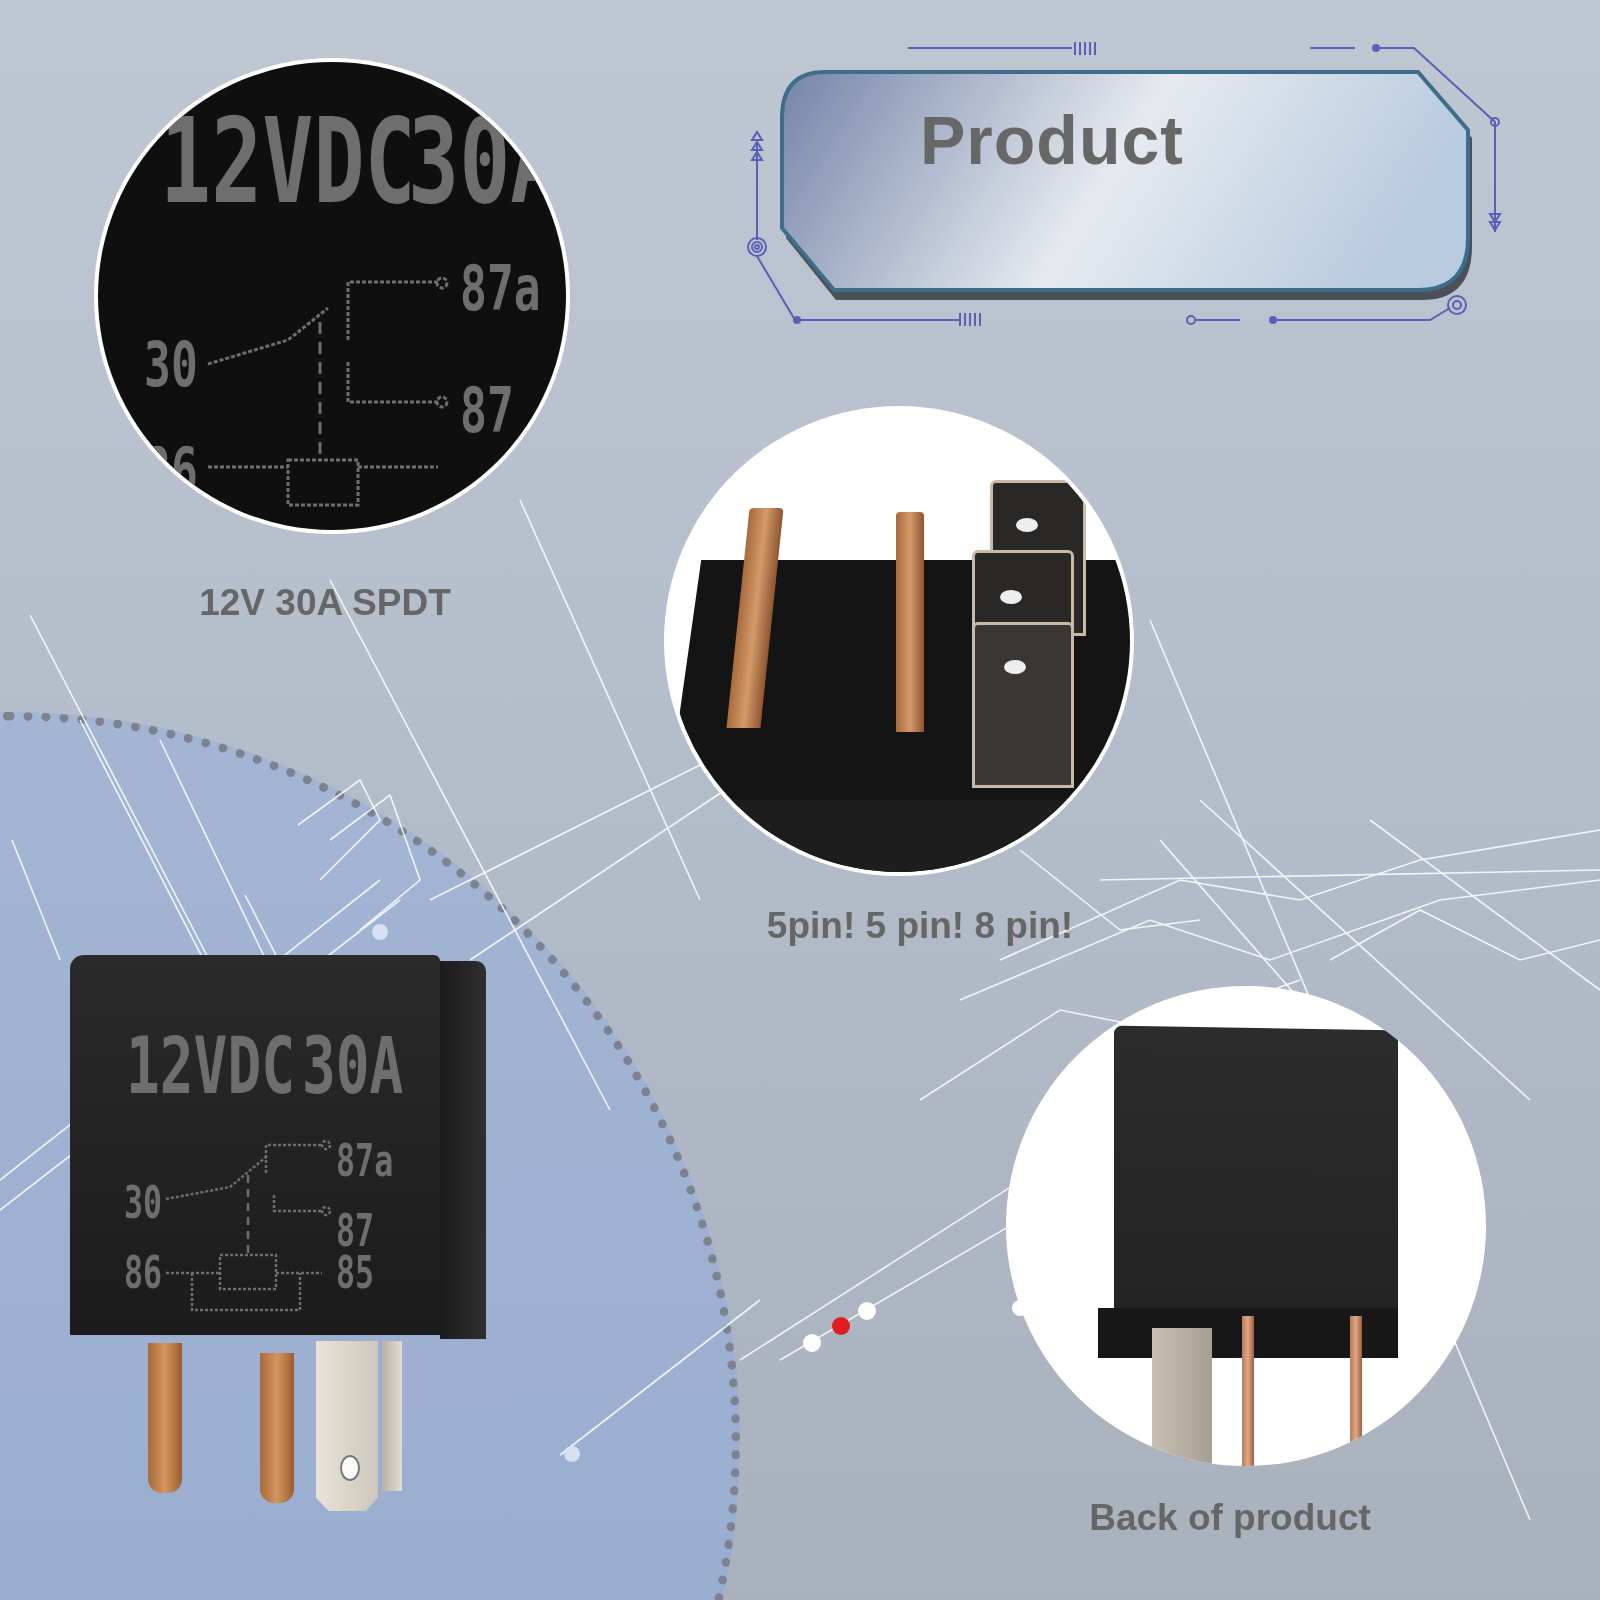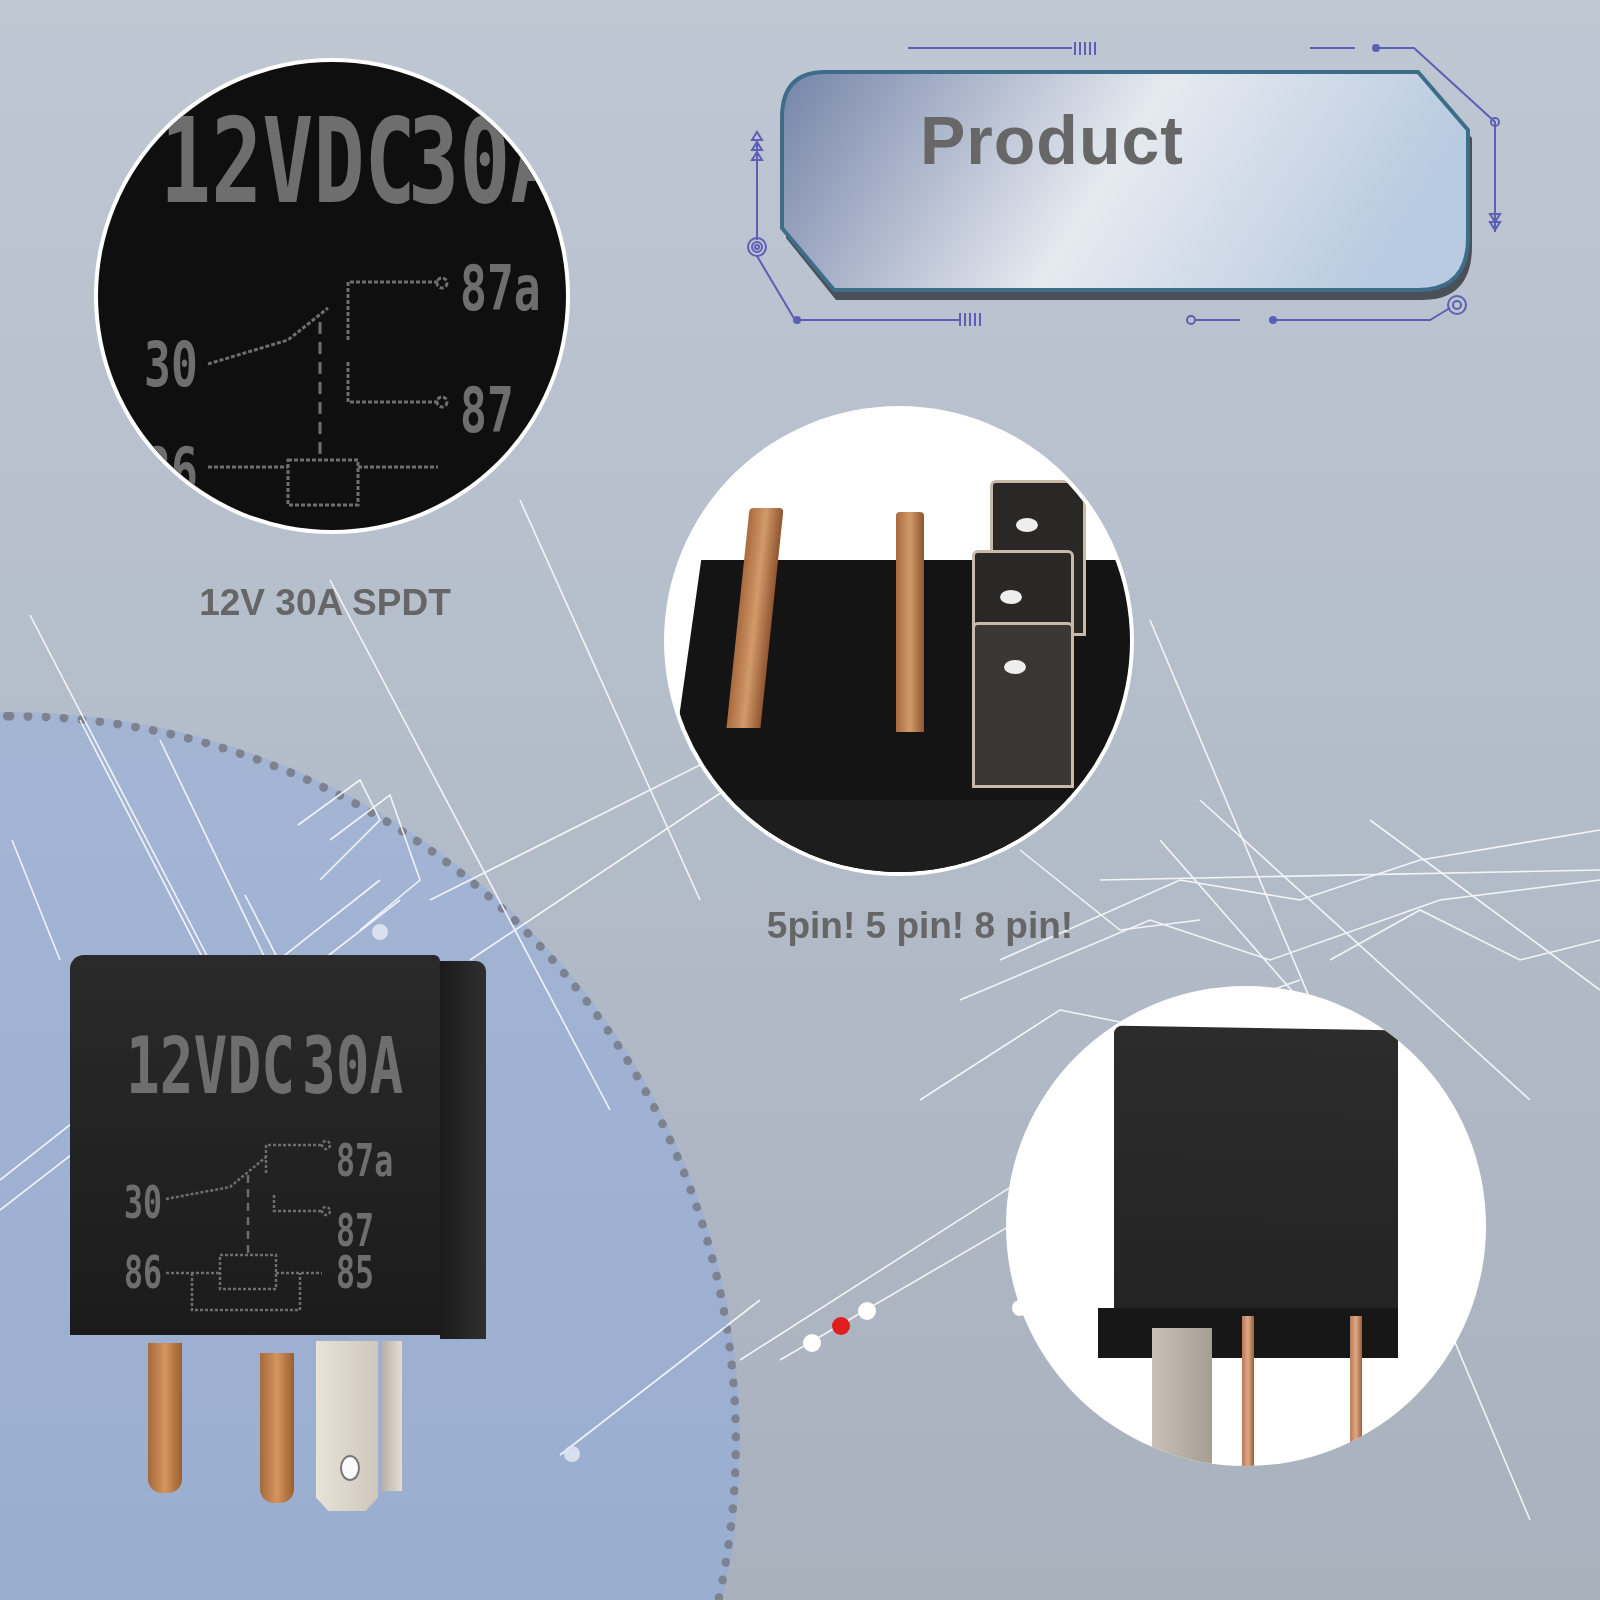--- a/index.html
+++ b/index.html
@@ -168,20 +168,21 @@
   <div class="text subtitle-2">5pin! 5 pin! 8 pin!</div>
 
   <div class="circle" style="left:1006px;top:986px;width:480px;height:480px;">
     <div style="position:absolute;left:108px;top:42px;width:284px;height:304px;background:linear-gradient(180deg,#2c2c2c,#232323);border-radius:8px;transform:skewY(1deg);"></div>
     <div style="position:absolute;left:92px;top:322px;width:300px;height:50px;background:#171717;"></div>
     <div style="position:absolute;left:146px;top:342px;width:60px;height:150px;background:linear-gradient(90deg,#c8c0b4,#a79e92);"></div>
     <div style="position:absolute;left:236px;top:330px;width:12px;height:160px;background:linear-gradient(90deg,#b77c56,#e0a887,#9b5f3d);"></div>
     <div style="position:absolute;left:344px;top:330px;width:12px;height:160px;background:linear-gradient(90deg,#b77c56,#e0a887,#9b5f3d);"></div>
   </div>
 
+  <div class="text subtitle-3">Back of product</div>
 
   <div style="position:absolute;left:70px;top:955px;width:430px;height:560px;">
     <div class="relay-body" style="left:0;top:0;width:370px;height:380px;border-radius:14px 6px 0 0;">
       <div class="label" style="left:56px;top:72px;font-size:78px;line-height:78px;">12VDC</div>
       <div class="label" style="left:232px;top:72px;font-size:78px;line-height:78px;">30A</div>
       <div class="label" style="left:266px;top:180px;font-size:44px;">87a</div>
       <div class="label" style="left:54px;top:222px;font-size:44px;">30</div>
       <div class="label" style="left:266px;top:250px;font-size:44px;">87</div>
       <div class="label" style="left:54px;top:292px;font-size:44px;">86</div>
       <div class="label" style="left:266px;top:292px;font-size:44px;">85</div>

